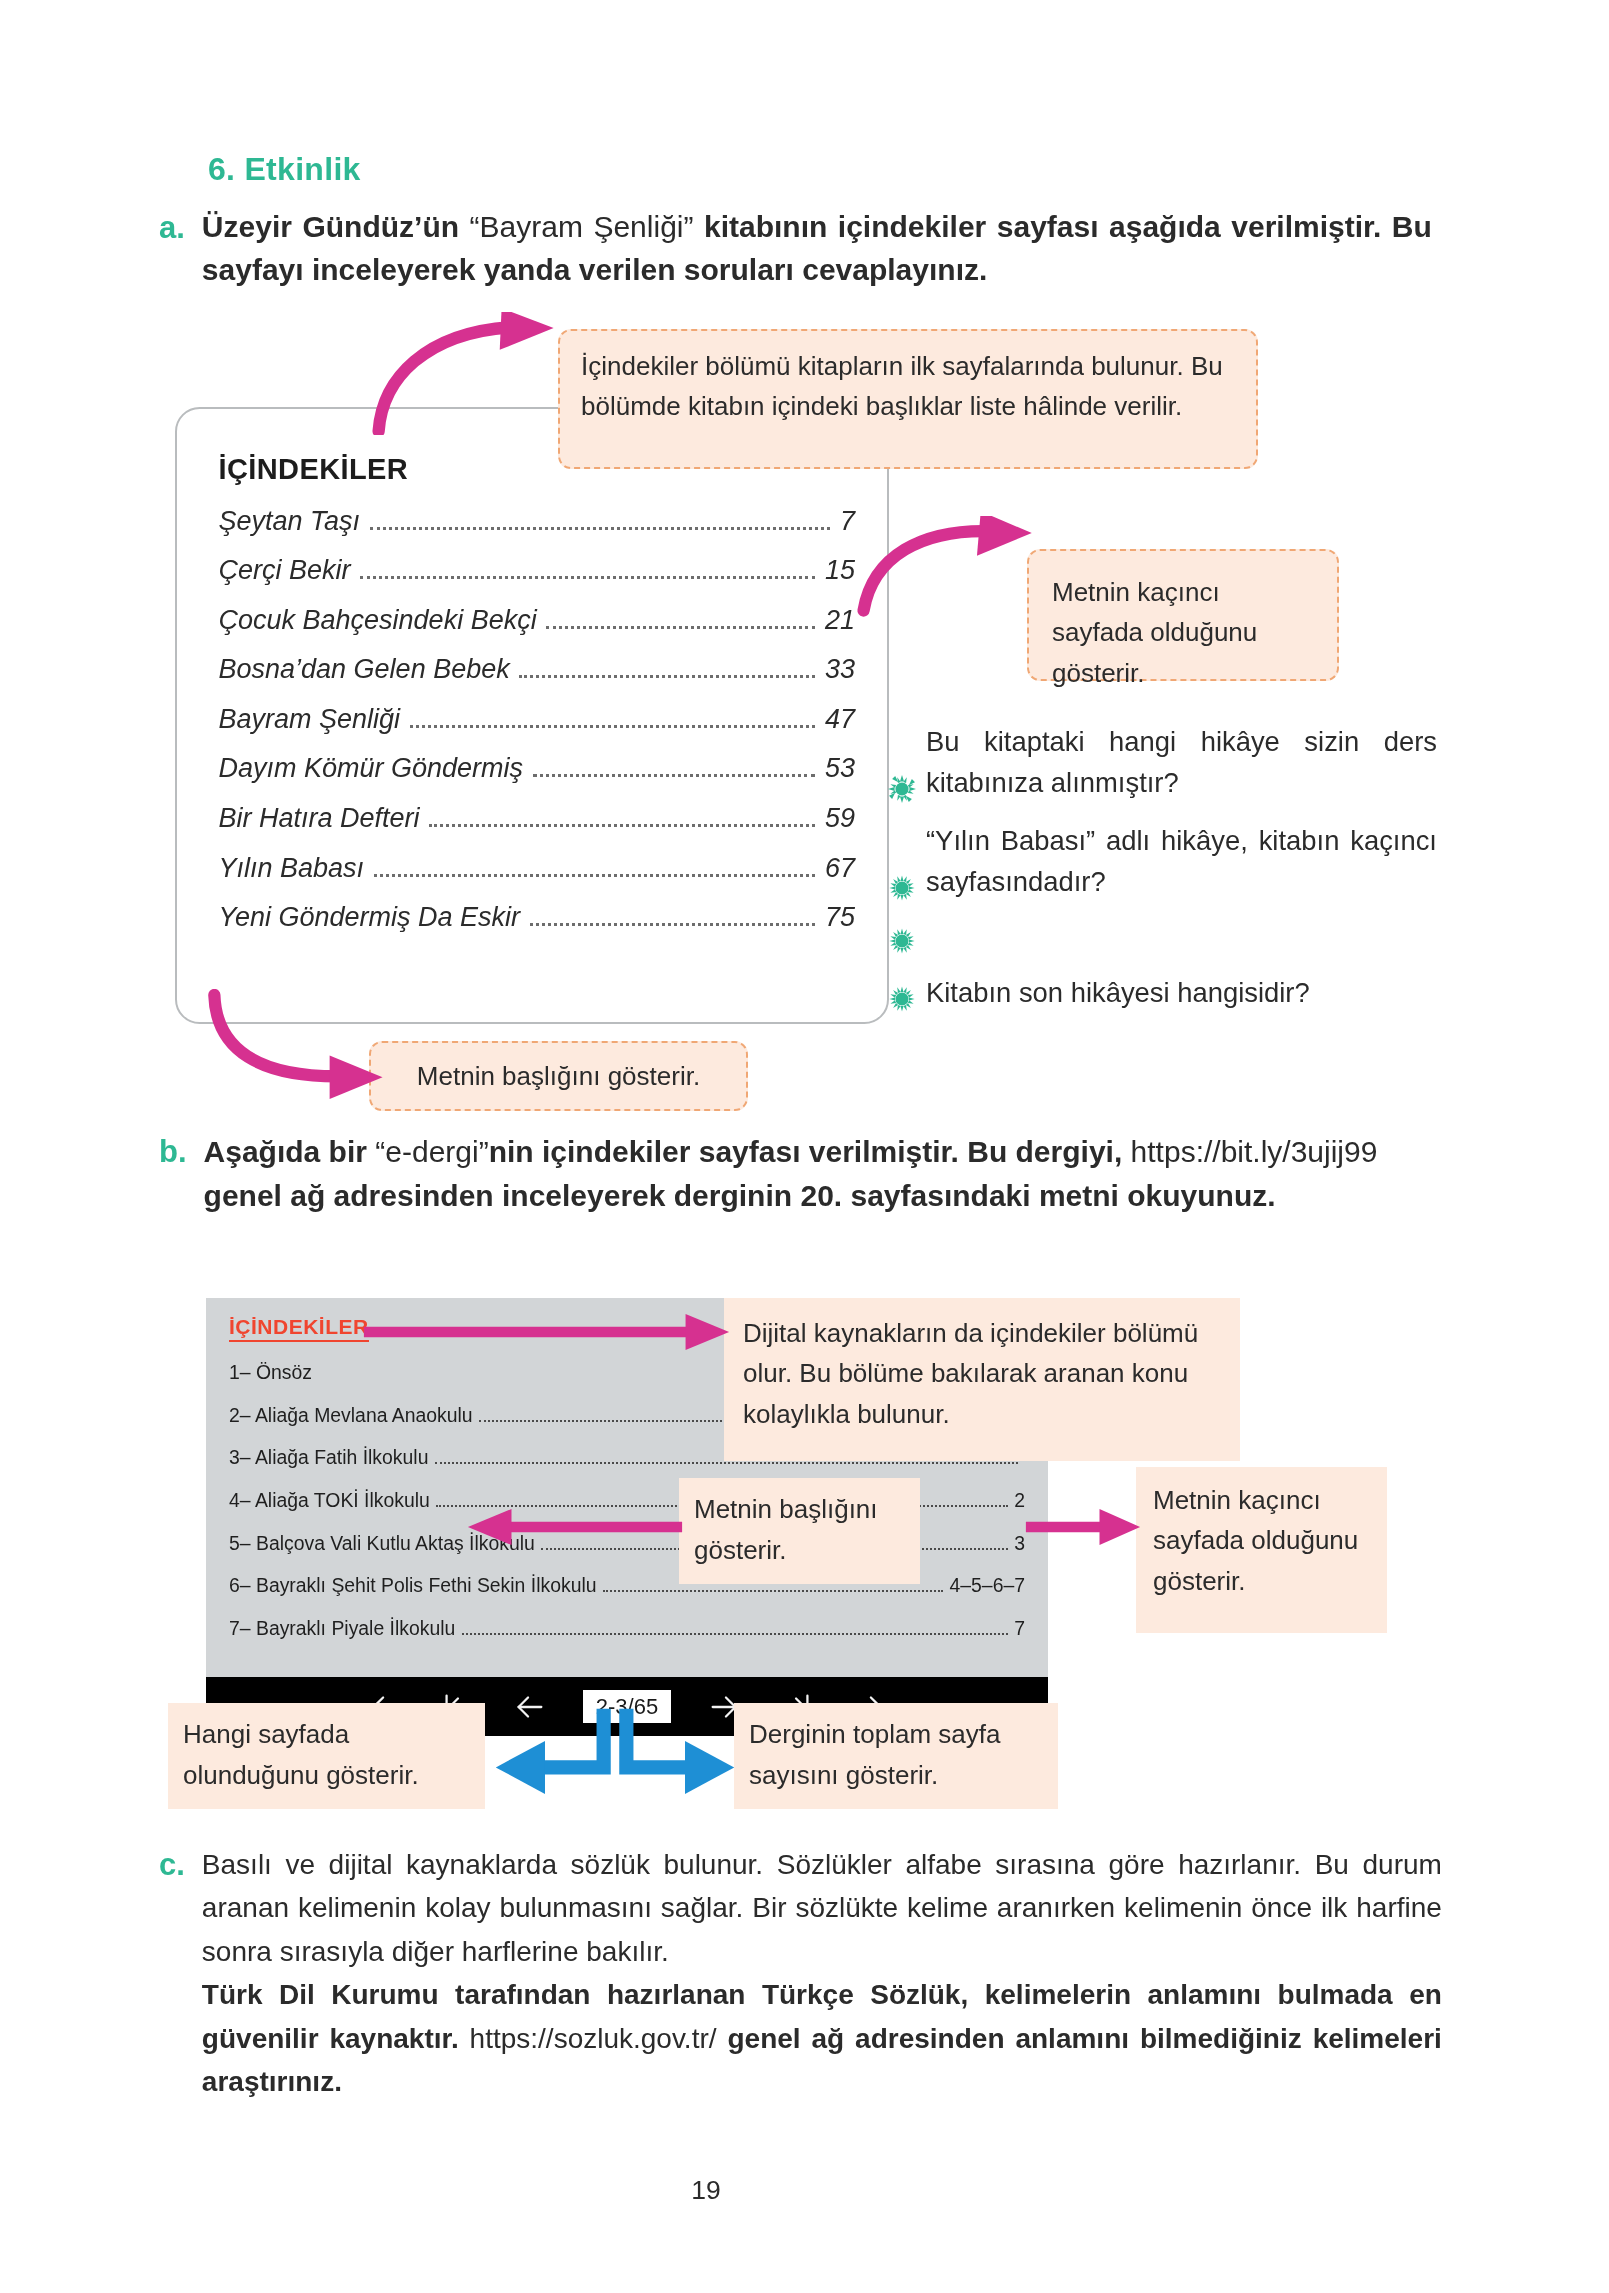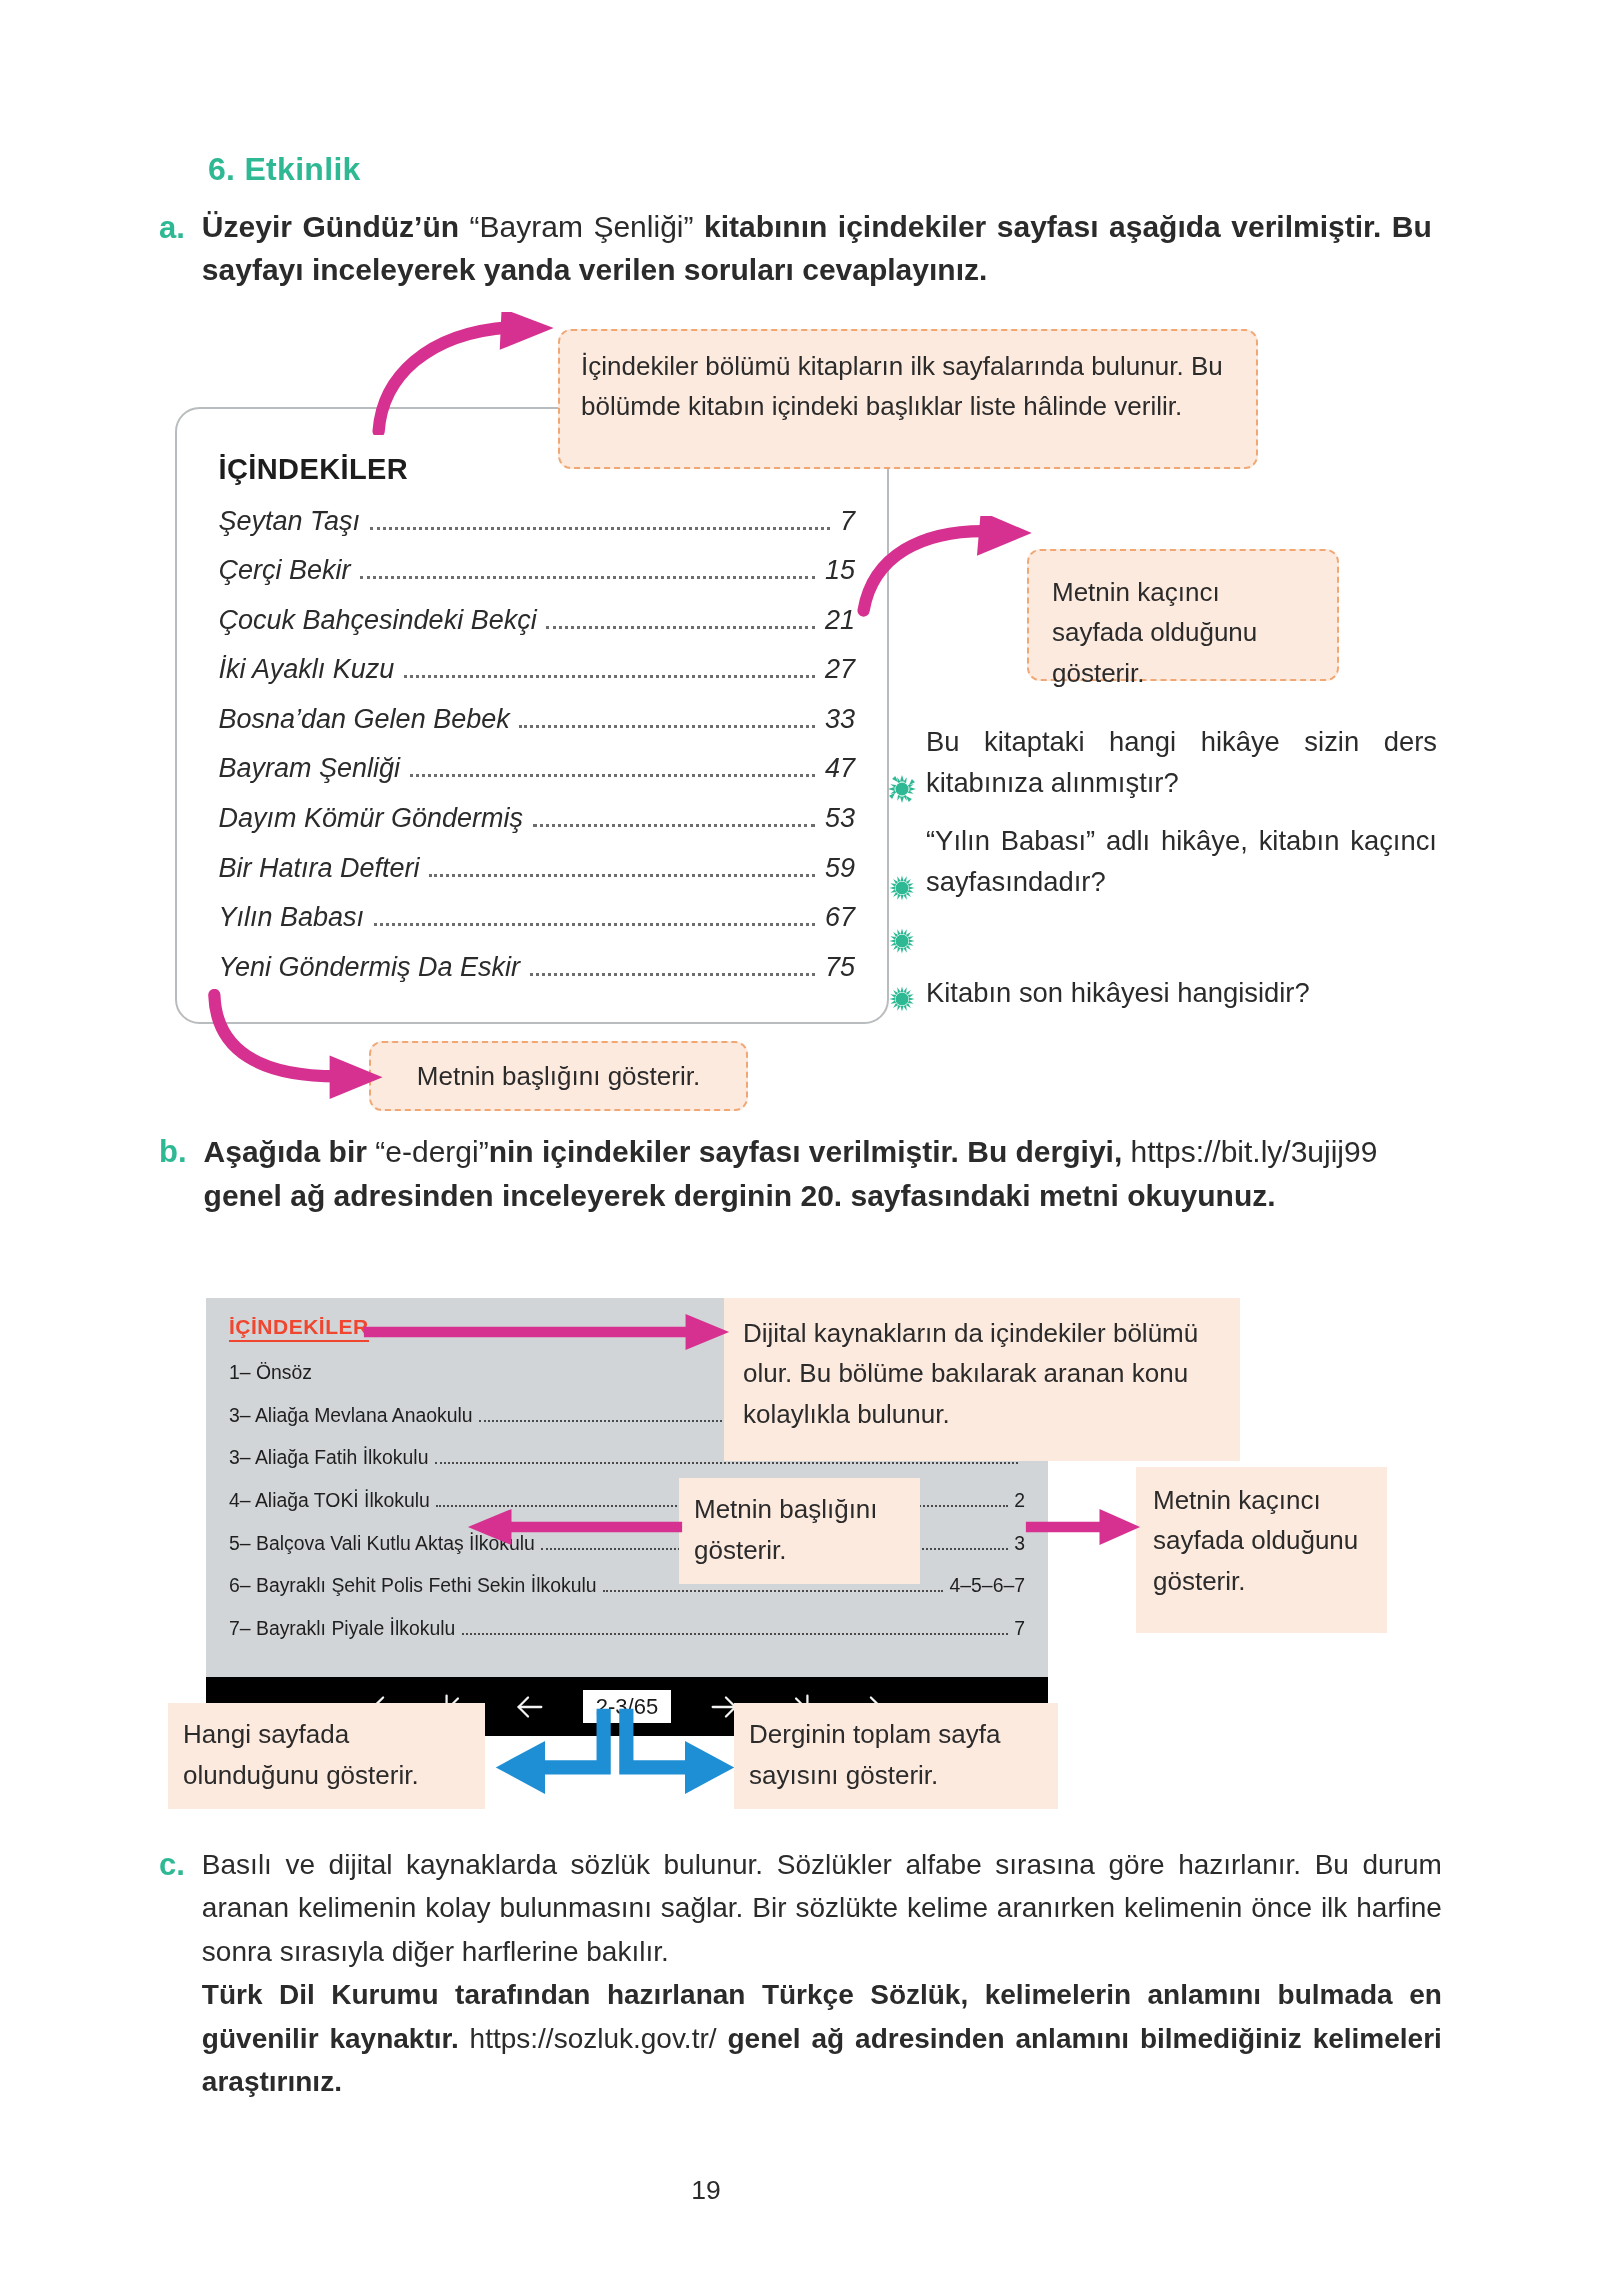--- a/index.html
+++ b/index.html
@@ -330,25 +330,20 @@
       </li>
       <li class="toc-row">
         <span class="toc-name">Çerçi Bekir</span>
         <span class="toc-leader"></span>
         <span class="toc-page">15</span>
       </li>
       <li class="toc-row">
         <span class="toc-name">Çocuk Bahçesindeki Bekçi</span>
         <span class="toc-leader"></span>
         <span class="toc-page">21</span>
-      </li>
-      <li class="toc-row">
-        <span class="toc-name">İki Ayaklı Kuzu</span>
-        <span class="toc-leader"></span>
-        <span class="toc-page">27</span>
       </li>
       <li class="toc-row">
         <span class="toc-name">Bosna’dan Gelen Bebek</span>
         <span class="toc-leader"></span>
         <span class="toc-page">33</span>
       </li>
       <li class="toc-row">
         <span class="toc-name">Bayram Şenliği</span>
         <span class="toc-leader"></span>
         <span class="toc-page">47</span>
@@ -509,21 +504,21 @@
   </div>
 
   <div class="edergi">
     <div class="edergi-title">İÇİNDEKİLER</div>
     <div class="ed-row no-leader">
       <span class="ed-name">1– Önsöz</span>
       <span class="ed-leader"></span>
       <span class="ed-page"></span>
     </div>
     <div class="ed-row">
-      <span class="ed-name">3– Aliağa Mevlana Anaokulu</span>
+      <span class="ed-name">2– Aliağa Mevlana Anaokulu</span>
       <span class="ed-leader"></span>
       <span class="ed-page"></span>
     </div>
     <div class="ed-row">
       <span class="ed-name">3– Aliağa Fatih İlkokulu</span>
       <span class="ed-leader"></span>
       <span class="ed-page"></span>
     </div>
     <div class="ed-row">
       <span class="ed-name">4– Aliağa TOKİ İlkokulu</span>

